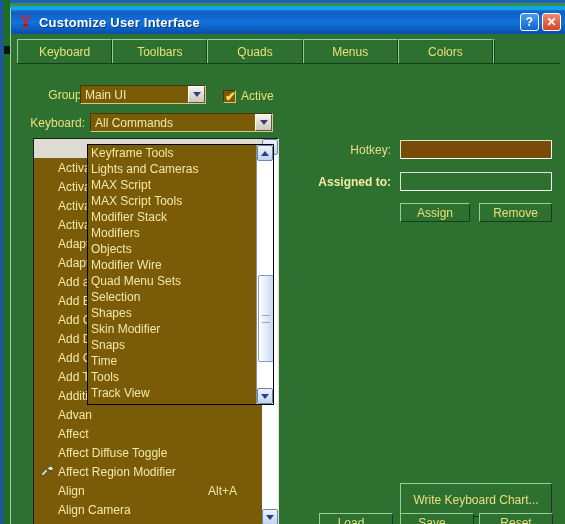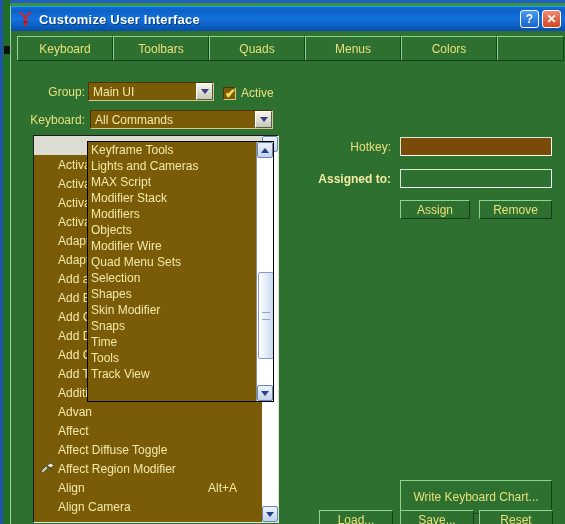--- a/index.html
+++ b/index.html
@@ -8,38 +8,38 @@
   
   #desktop{position:absolute;inset:0;background:#2e7030;}
   #desk-left{position:absolute;left:0;top:0;width:10px;height:524px;background:#1f6d24;}
   #desk-stripe{position:absolute;left:0;top:0;width:3px;height:524px;background:#2052b0;}
   #desk-top{position:absolute;left:0;top:0;width:565px;height:8px;background:#3d8f42;}
   #desk-top2{position:absolute;left:0;top:0;width:565px;height:3px;background:#1f5fbf;}
   #desk-mark{position:absolute;left:4px;top:46px;width:7px;height:8px;background:#101010;}
 
   
   #win{position:absolute;left:10px;top:6px;width:555px;height:518px;background:#2e7030;
-       border-left:1px solid #9fd4a0;border-top:1px solid #0ea5e9;box-sizing:border-box;}
+       border-left:1px solid #9fd4a0;border-top:4px solid #0ea5e9;box-sizing:border-box;}
 
   
   #titlebar{position:relative;height:24px;
     background:linear-gradient(to bottom,#1b6fd4 0%,#0c5fc6 12%,#1272dd 50%,#0a57b8 88%,#0a4fa8 100%);
     display:flex;align-items:center;}
   #titlebar .logo{width:22px;height:22px;margin-left:3px;position:relative;flex:0 0 auto;}
   #titlebar .title{color:#ffffff;font-size:13px;font-weight:bold;margin-left:3px;
     letter-spacing:.2px;text-shadow:1px 1px 0 #083c80;white-space:nowrap;}
   #titlebar .spacer{flex:1 1 auto;}
   .capbtn{width:19px;height:18px;margin-right:3px;border:1px solid #ffffff;border-radius:3px;
     font-size:12px;font-weight:bold;color:#fff;display:flex;align-items:center;justify-content:center;
     box-sizing:border-box;cursor:pointer;font-family:"Liberation Sans",sans-serif;}
   .capbtn.help{background:linear-gradient(to bottom,#4a9cf0,#1464cc);}
   .capbtn.close{background:linear-gradient(to bottom,#f08a72,#d6441f);margin-right:4px;}
 
   
-  #tabs{position:absolute;left:6px;top:29px;width:547px;height:25px;display:flex;}
+  #tabs{position:absolute;left:6px;top:29px;width:478px;height:25px;display:flex;}
   .tab{height:25px;box-sizing:border-box;color:#e8e07a;font-size:12px;
        display:flex;align-items:center;justify-content:center;
        border-left:1px solid #8fd392;border-top:1px solid #8fd392;
        border-right:1px solid #13421a;border-bottom:1px solid #13421a;
        background:#2e7030;cursor:pointer;}
   .tab.active{border-bottom:1px solid #2e7030;}
   .tab.filler{flex:1 1 auto;color:transparent;}
   #tabline{position:absolute;left:6px;top:53px;width:543px;height:1px;background:#13421a;}
 
   
@@ -49,21 +49,21 @@
          color:#f2e9a8;font-size:12px;display:flex;align-items:center;cursor:pointer;}
   .combo .txt{padding-left:4px;flex:1 1 auto;white-space:nowrap;overflow:hidden;}
   .combo .arrow{width:17px;height:100%;box-sizing:border-box;
          background:linear-gradient(to bottom,#f4f4ec,#c9c9b8);
          border-top:1px solid #ffffff;border-left:1px solid #ffffff;
          border-right:1px solid #5a5a4a;border-bottom:1px solid #5a5a4a;
          display:flex;align-items:center;justify-content:center;}
   .combo .arrow::after{content:"";border-left:4px solid transparent;border-right:4px solid transparent;
          border-top:5px solid #3a3a88;display:block;}
 
-  #grpcombo{left:77px;top:75px;width:126px;height:19px;}
+  #grpcombo{left:69px;top:75px;width:126px;height:19px;}
   #catcombo{left:79px;top:103px;width:183px;height:19px;}
 
   
   #activebox{position:absolute;left:212px;top:80px;width:13px;height:13px;background:#7a5c08;
      border-top:1px solid #4a3504;border-left:1px solid #4a3504;
      border-right:1px solid #d6c88a;border-bottom:1px solid #d6c88a;box-sizing:border-box;cursor:pointer;}
   #activebox .chk{position:absolute;left:1px;top:-1px;color:#f6e04e;font-size:13px;line-height:13px;font-weight:bold;}
   #activelbl{position:absolute;left:230px;top:79px;color:#e8e07a;font-size:12px;}
 
   
@@ -294,20 +294,21 @@
           <i></i>
         </div>
     </div>
   </div>
 
   <div id="ddl">
     <div id="ddlitems">
         <div class="drow">Keyframe Tools</div>
         <div class="drow">Lights and Cameras</div>
         <div class="drow">MAX Script</div>
+        <div class="drow">MAX Script Tools</div>
         <div class="drow">Modifier Stack</div>
         <div class="drow">Modifiers</div>
         <div class="drow">Objects</div>
         <div class="drow">Modifier Wire</div>
         <div class="drow">Quad Menu Sets</div>
         <div class="drow">Selection</div>
         <div class="drow">Shapes</div>
         <div class="drow">Skin Modifier</div>
         <div class="drow">Snaps</div>
         <div class="drow">Time</div>

